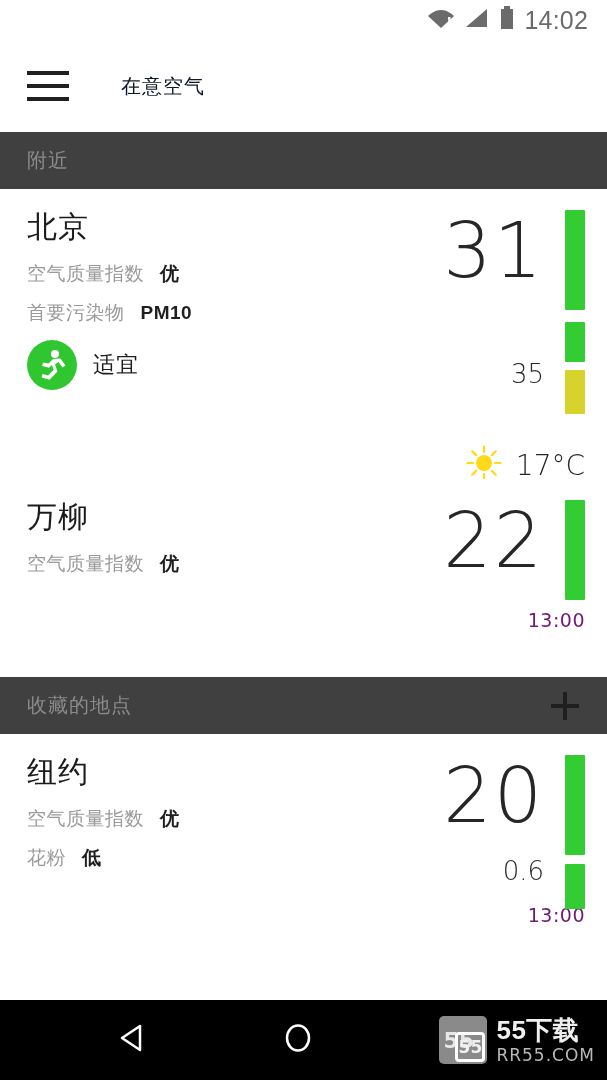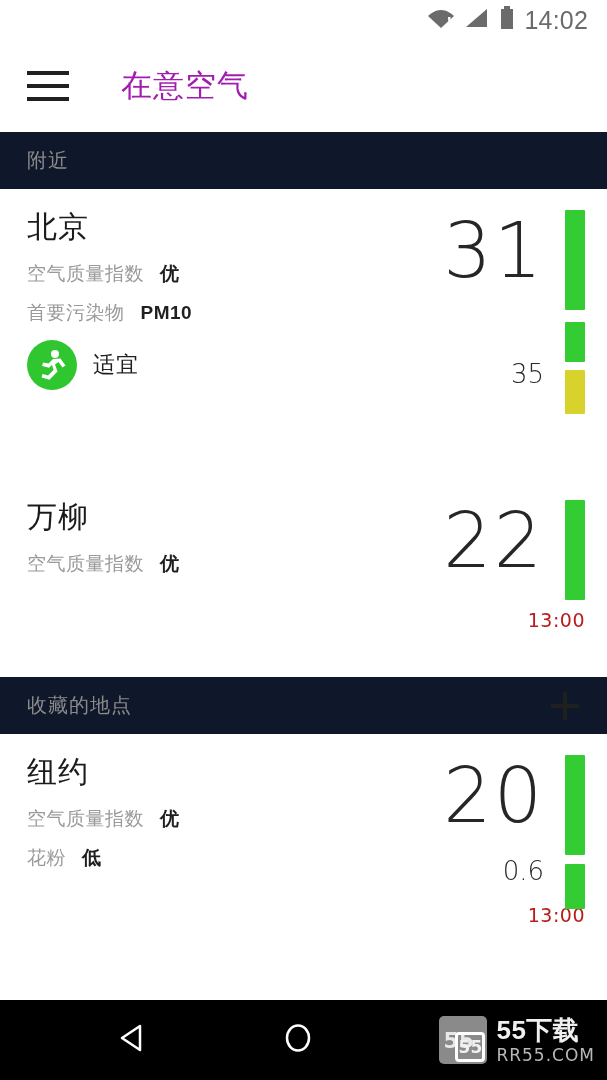--- a/index.html
+++ b/index.html
@@ -28,27 +28,27 @@
   .appbar{
     height:92px; display:flex; align-items:center;
     padding-left:27px; background:#ffffff;
   }
   .hamburger{
     width:42px; height:30px; display:flex; flex-direction:column;
     justify-content:space-between; cursor:pointer;
   }
   .hamburger span{ display:block; height:4px; background:#202020; border-radius:0; }
   .apptitle{
-    margin-left:52px; font-size:31px; color:#a21caf;
+    margin-left:52px; font-size:20px; color:#0f172a;
     letter-spacing:1px;
   }
 
   
   .section-header{
-    height:57px; background:#0f172a;
+    height:57px; background:#404040;
     display:flex; align-items:center; justify-content:space-between;
     padding:0 22px 0 27px;
   }
   .section-title{ font-size:20px; color:#8a8a8a; letter-spacing:1px; }
   .plus-btn{
     width:40px; height:40px; position:relative; cursor:pointer;
   }
   .plus-btn::before,.plus-btn::after{
     content:""; position:absolute; background:#1f1f1f;
   }
@@ -102,21 +102,21 @@
 
   .weather{
     position:absolute; right:22px; display:flex; align-items:center; gap:14px;
   }
   .temp{
     font-size:28px; color:#262626; font-weight:300;
     font-family:"DejaVu Sans","Liberation Sans",sans-serif;
   }
   .timestamp{
     position:absolute; right:22px;
-    font-size:19px; color:#b91c1c; letter-spacing:0.5px;
+    font-size:19px; color:#701a75; letter-spacing:0.5px;
     font-family:"DejaVu Sans","Liberation Sans",sans-serif;
   }
 
   
   .navbar{
     position:absolute; left:0; bottom:0; width:607px; height:80px;
     background:#000000; display:flex; align-items:center;
   }
   .nav-back{ position:absolute; left:115px; top:50%; transform:translateY(-50%); }
   .nav-home{ position:absolute; left:281px; top:50%; transform:translateY(-50%); }
@@ -204,20 +204,38 @@
       <div class="activity-row">
         <div class="act-circle">
           <svg width="32" height="34" viewBox="0 0 32 34">
             <circle cx="19" cy="6" r="4" fill="#ffffff"></circle>
             <path d="M17 11 L12.5 15.5 L7 14.5 L6.2 18 L13 19.8 L16 17 L17.6 22 L12 27.5 L6.5 26 L5.6 29.5 L13.5 31.8 L21.5 23.5 L19 16.5 L22.5 14 L26.5 19.5 L29.5 17.5 L24.5 10.5 Z" fill="#ffffff"></path>
           </svg>
         </div>
         <span class="act-label">适宜</span>
       </div>
 
+      <div class="weather" style="top:238px;">
+        <span>
+          <svg width="36" height="36" viewBox="0 0 36 36">
+            <circle cx="18" cy="18" r="8" fill="#ffd91a"></circle>
+            <g stroke="#ffd91a" stroke-width="2.2" stroke-linecap="round">
+              <line x1="18" y1="1.5" x2="18" y2="7"></line>
+              <line x1="18" y1="29" x2="18" y2="34.5"></line>
+              <line x1="1.5" y1="18" x2="7" y2="18"></line>
+              <line x1="29" y1="18" x2="34.5" y2="18"></line>
+              <line x1="6.2" y1="6.2" x2="10.1" y2="10.1"></line>
+              <line x1="25.9" y1="25.9" x2="29.8" y2="29.8"></line>
+              <line x1="6.2" y1="29.8" x2="10.1" y2="25.9"></line>
+              <line x1="25.9" y1="10.1" x2="29.8" y2="6.2"></line>
+            </g>
+          </svg>
+        </span>
+        <span class="temp">17°C</span>
+      </div>
 
       <div class="timestamp" style="top:295px;">13:00</div>
 
       <div class="aqi-big">31</div>
       <div class="bar" style="top:3px;height:100px;background:#33cc33;"></div>
       <div class="bar" style="top:115px;height:40px;background:#33cc33;"></div>
       <div class="bar" style="top:163px;height:44px;background:#d8d22c;"></div>
     </div>
   </div>
 

